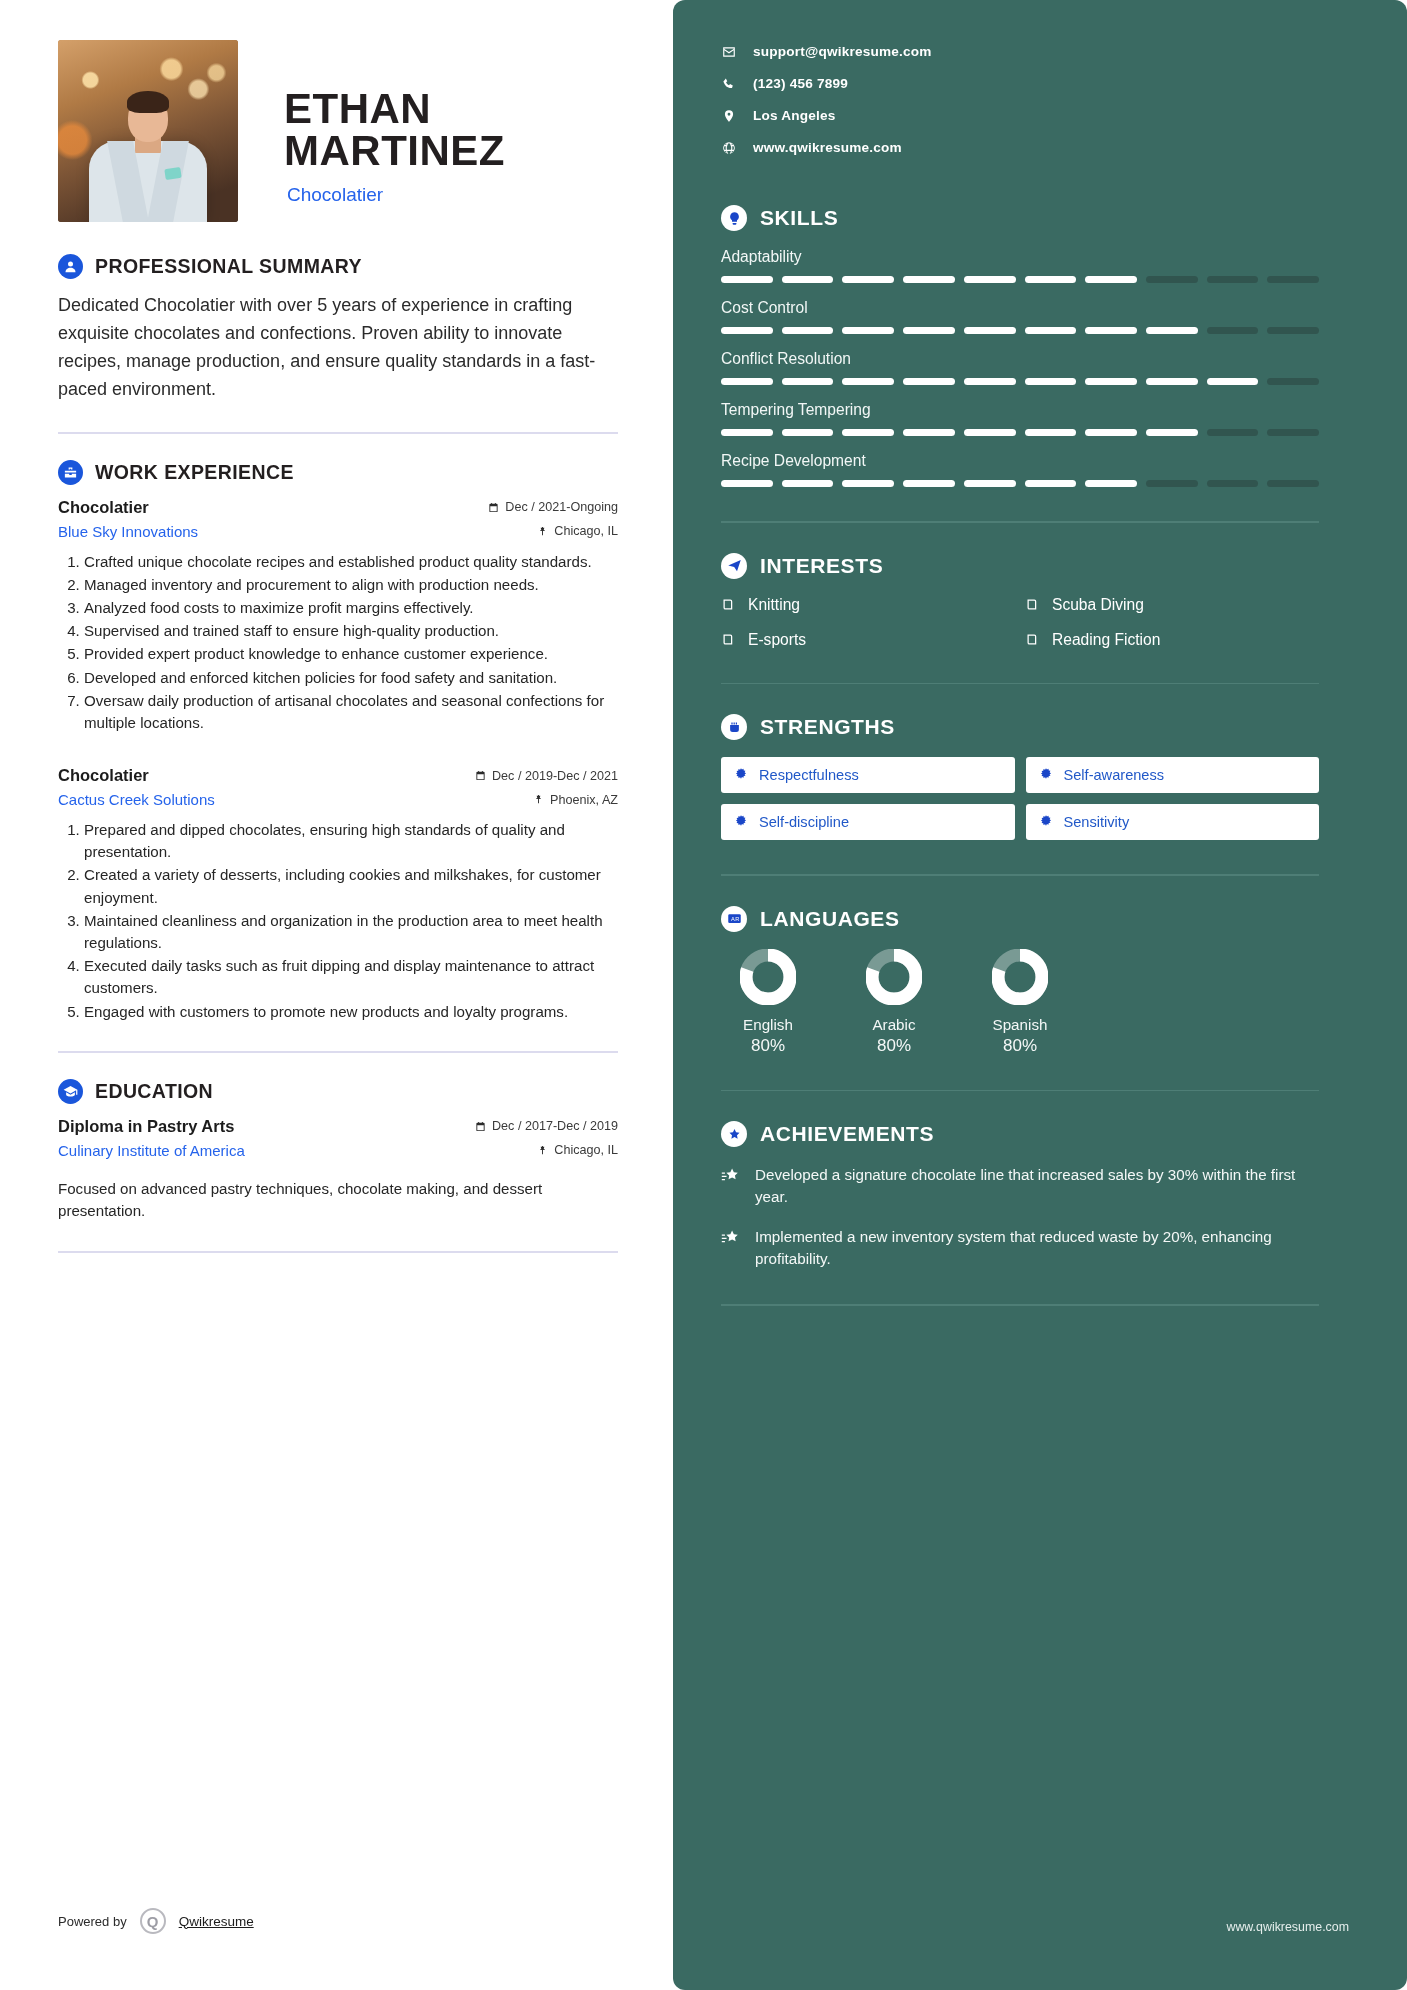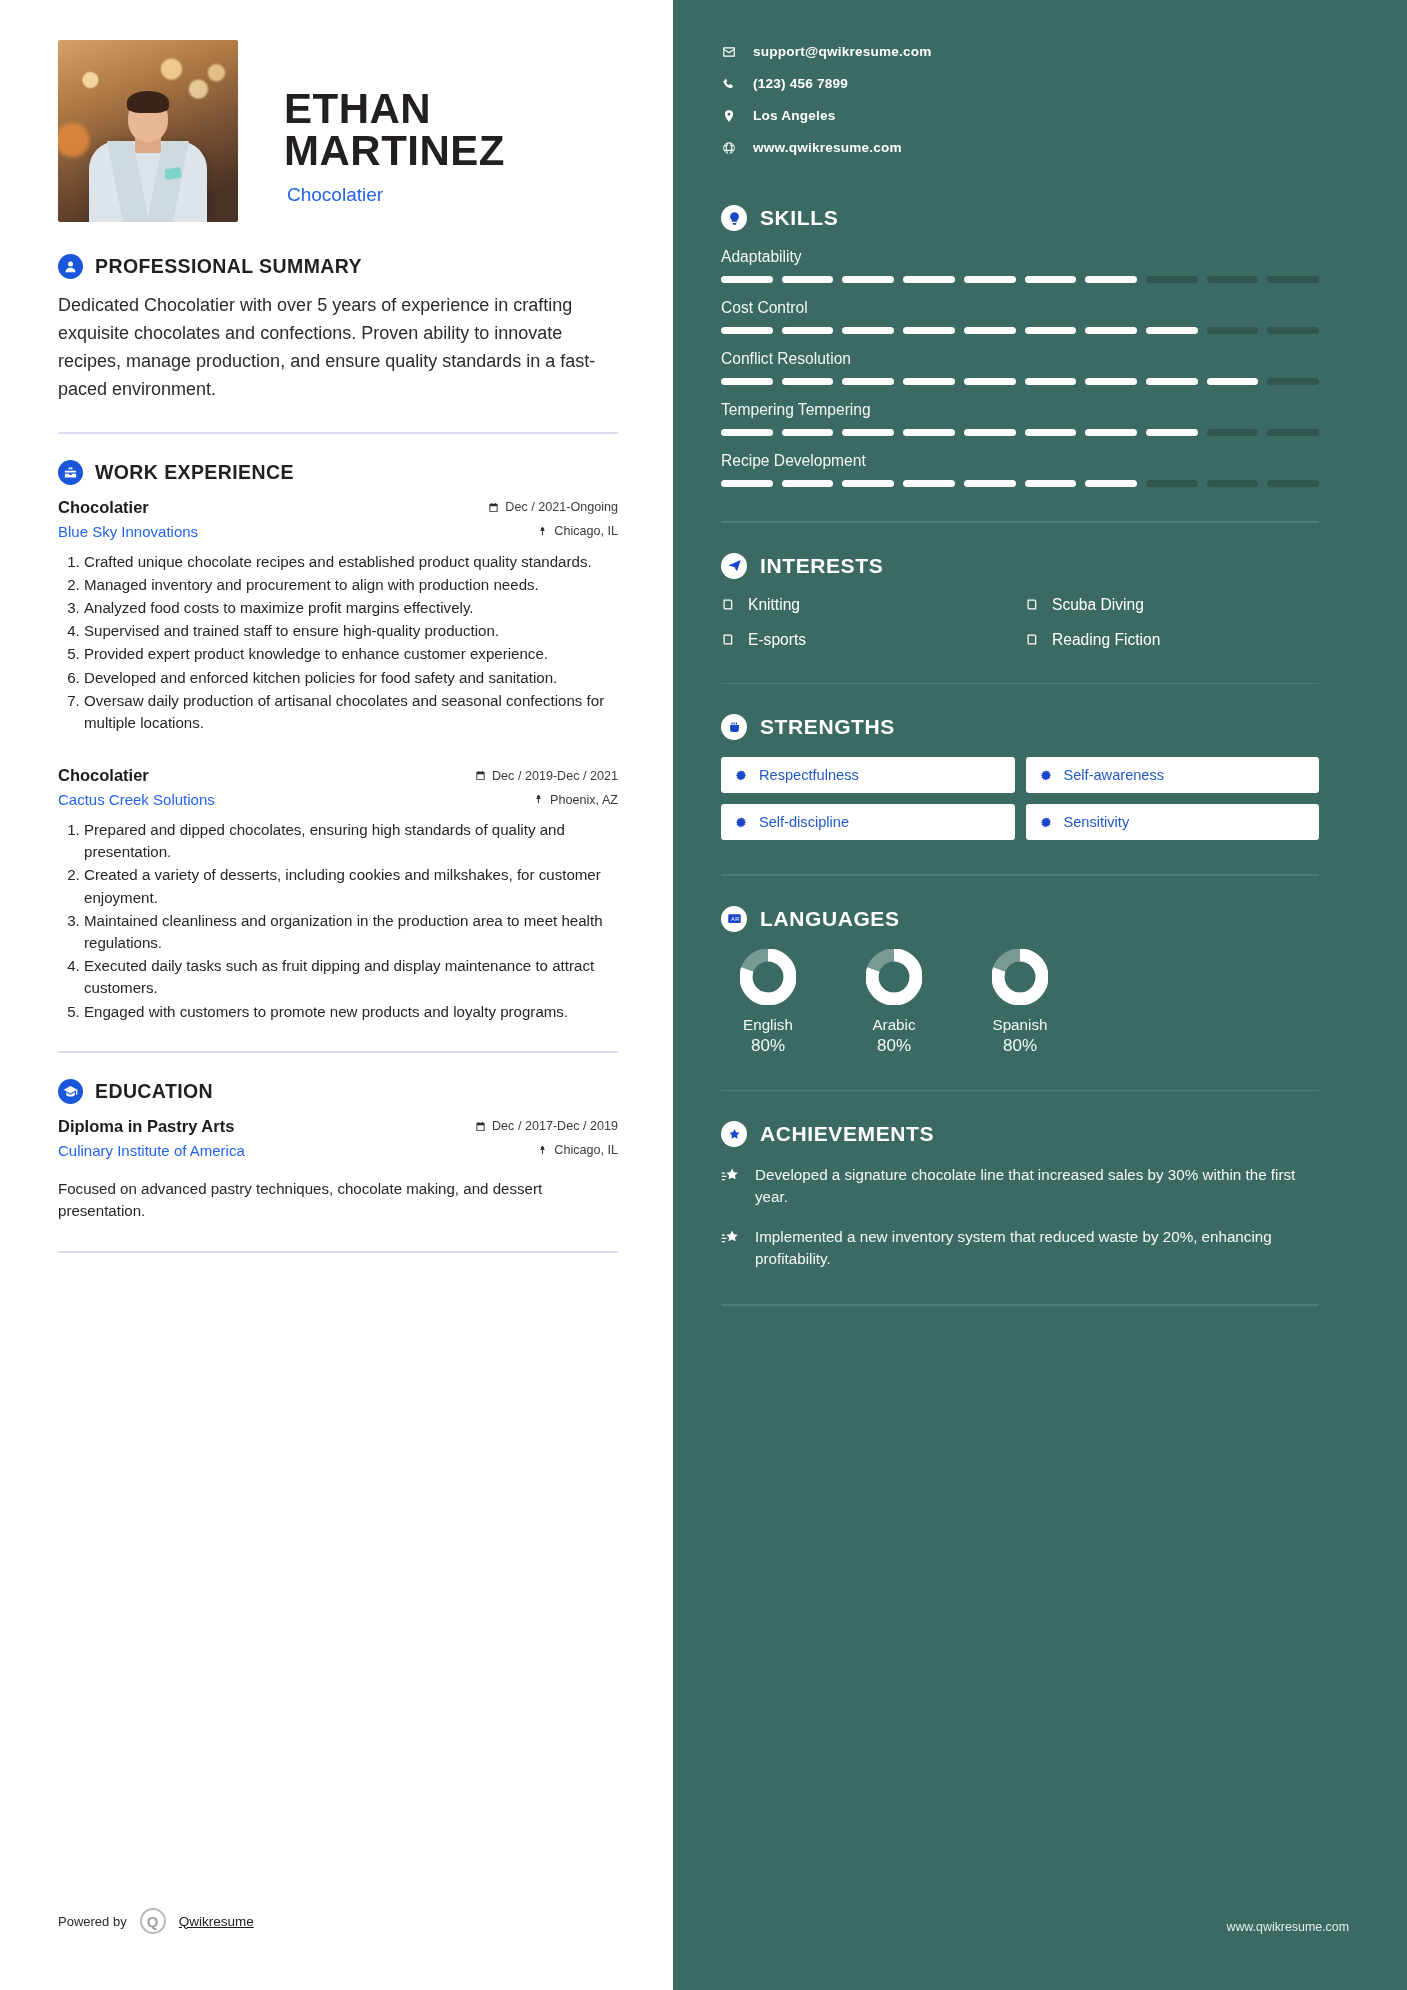--- a/index.html
+++ b/index.html
@@ -138,20 +138,21 @@
     font-size:13.5px; color:#1c1c1c; text-decoration:underline;
   }
 
   
   .right-col {
     width:734px; min-width:734px;
     background:#3a6a62;
     color:#ffffff;
     padding:44px 88px 0 48px;
     position:relative;
+    border-radius:12px;
   }
 
   
   .contact-list { margin-bottom:50px; }
   .contact-row { display:flex; align-items:center; gap:16px; margin-bottom:17px; }
   .contact-row .ci { width:16px; flex:0 0 16px; display:flex; justify-content:center; }
   .contact-row .ci svg { width:14px; height:14px; fill:#ffffff; }
   .contact-text { font-size:13.6px; font-weight:700; letter-spacing:.2px; }
 
   
@@ -186,21 +187,21 @@
   .interest-label { font-size:15.6px; color:#ffffff; }
 
   
   .strength-grid {
     display:grid; grid-template-columns:1fr 1fr;
     gap:11px;
   }
   .strength-chip {
     background:#ffffff; border-radius:3px;
     padding:10px 13px;
-    display:flex; align-items:flex-end; gap:11px;
+    display:flex; align-items:flex-start; gap:11px;
   }
   .strength-chip svg { width:14px; height:14px; fill:#1a46c8; flex:0 0 14px; }
   .strength-label { font-size:14.6px; color:#2158c8; }
 
   
   .lang-grid { display:flex; gap:52px; padding-left:10px; }
   .lang-item { display:flex; flex-direction:column; align-items:center; width:74px; }
   .donut { width:56px; height:56px; position:relative; }
   .lang-name { font-size:15.2px; margin-top:11px; color:#f4f8f7; }
   .lang-pct { font-size:17px; margin-top:3px; color:#f4f8f7; }

